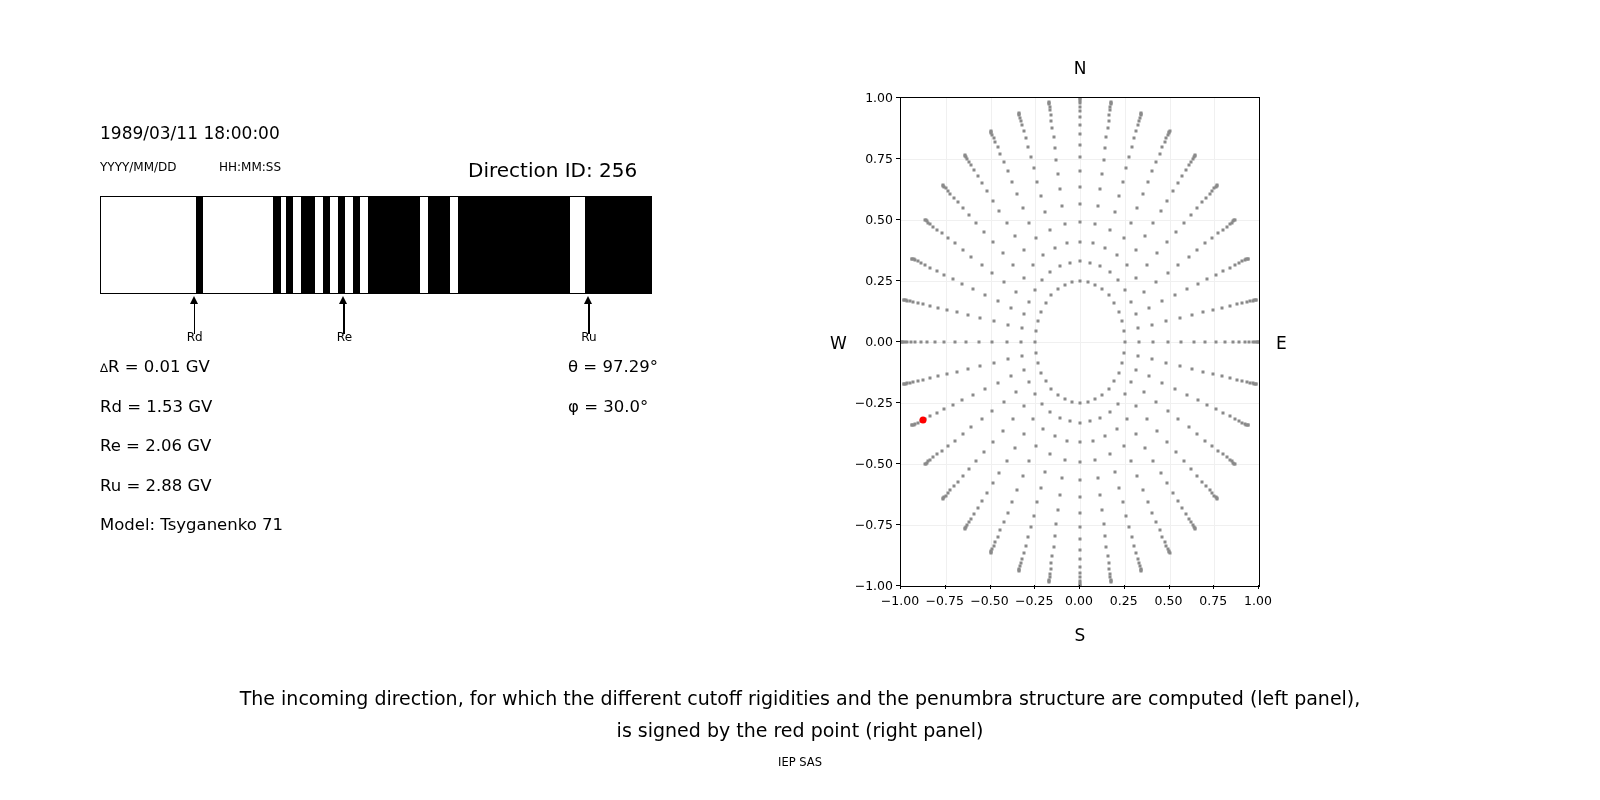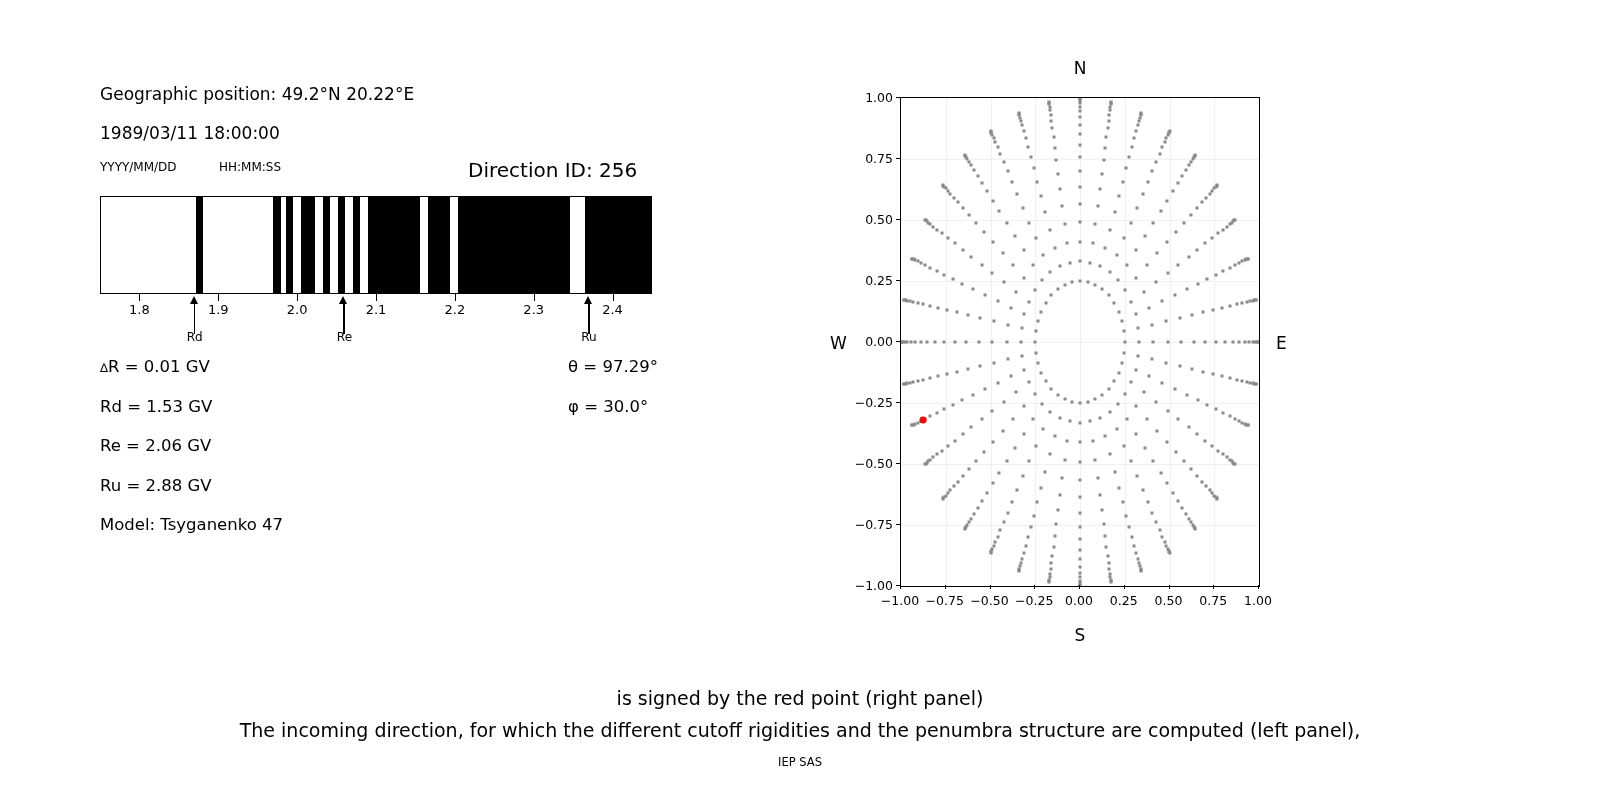--- a/index.html
+++ b/index.html
@@ -247,21 +247,20 @@
     width: 1600px;
     text-align: center;
     font-size: 11.5px;
   }
 </style>
 </head>
 <body>
 
 <div id="left-panel">
 
-  <div class="txt" id="geo-position">Geographic position: 49.2°N 20.22°E</div>
 
   <div class="txt" id="datetime-value">1989/03/11 18:00:00</div>
 
   <div class="txt" id="date-format-label">YYYY/MM/DD</div>
 
   <div class="txt" id="time-format-label">HH:MM:SS</div>
 
   <div class="txt" id="direction-id">Direction ID: 256</div>
 
   <div id="penumbra-bar">
@@ -271,36 +270,20 @@
       <div class="band" style="left: 199.509px; width: 14.9829px;"></div>
       <div class="band" style="left: 221.589px; width: 7.88571px;"></div>
       <div class="band" style="left: 236.571px; width: 7.88571px;"></div>
       <div class="band" style="left: 251.554px; width: 7.88571px;"></div>
       <div class="band" style="left: 266.537px; width: 52.8343px;"></div>
       <div class="band" style="left: 327.257px; width: 22.08px;"></div>
       <div class="band" style="left: 357.223px; width: 111.977px;"></div>
       <div class="band" style="left: 484.183px; width: 67.8171px;"></div>
     </div>
 
-  <div id="bar-axis">
-      <div class="bar-tick" style="left: 39.4286px;"></div>
-      <div class="bar-tick-label" style="left: 39.4286px;">1.8</div>
-      <div class="bar-tick" style="left: 118.286px;"></div>
-      <div class="bar-tick-label" style="left: 118.286px;">1.9</div>
-      <div class="bar-tick" style="left: 197.143px;"></div>
-      <div class="bar-tick-label" style="left: 197.143px;">2.0</div>
-      <div class="bar-tick" style="left: 276px;"></div>
-      <div class="bar-tick-label" style="left: 276px;">2.1</div>
-      <div class="bar-tick" style="left: 354.857px;"></div>
-      <div class="bar-tick-label" style="left: 354.857px;">2.2</div>
-      <div class="bar-tick" style="left: 433.714px;"></div>
-      <div class="bar-tick-label" style="left: 433.714px;">2.3</div>
-      <div class="bar-tick" style="left: 512.571px;"></div>
-      <div class="bar-tick-label" style="left: 512.571px;">2.4</div>
-    </div>
 
   <div id="bar-markers">
       <div class="marker-arrow" style="left: 194.629px;">
         <div class="head"></div>
         <div class="shaft"></div>
       </div>
       <div class="marker-label" style="left: 194.629px;">Rd</div>
       <div class="marker-arrow" style="left: 344.457px;">
         <div class="head"></div>
         <div class="shaft"></div>
@@ -311,21 +294,21 @@
         <div class="shaft"></div>
       </div>
       <div class="marker-label" style="left: 588.914px;">Ru</div>
     </div>
 
   <div id="params-left">
       <div class="param-left" style="top: 357px;"><span class="small-delta">∆</span><span>R = 0.01 GV</span></div>
       <div class="param-left" style="top: 396.5px;"><span>Rd = 1.53 GV</span></div>
       <div class="param-left" style="top: 436px;"><span>Re = 2.06 GV</span></div>
       <div class="param-left" style="top: 475.5px;"><span>Ru = 2.88 GV</span></div>
-      <div class="param-left" style="top: 515px;"><span>Model: Tsyganenko 47</span></div>
+      <div class="param-left" style="top: 515px;"><span>Model: Tsyganenko 71</span></div>
     </div>
   <div id="params-right">
       <div class="param-right" style="top: 357px;">θ = 97.29°</div>
       <div class="param-right" style="top: 396.5px;">φ = 30.0°</div>
     </div>
 </div>
 
 <div id="right-panel">
 
   <div id="label-N">N</div>
@@ -1037,17 +1020,17 @@
       <div class="xtick-label" style="left: 408.5px; top: 593px;">0.50</div>
       <div class="xtick-mark" style="left: 408.5px; top: 585px;"></div>
       <div class="xtick-label" style="left: 453.25px; top: 593px;">0.75</div>
       <div class="xtick-mark" style="left: 453.25px; top: 585px;"></div>
       <div class="xtick-label" style="left: 498px; top: 593px;">1.00</div>
       <div class="xtick-mark" style="left: 498px; top: 585px;"></div>
     </div>
 </div>
 
 <div id="caption">
+  <div>The incoming direction, for which the different cutoff rigidities and the penumbra structure are computed (left panel),</div>
   <div>is signed by the red point (right panel)</div>
-  <div>The incoming direction, for which the different cutoff rigidities and the penumbra structure are computed (left panel),</div>
 </div>
 
 <div id="footer-credit">IEP SAS</div>
 
 </body></html>

